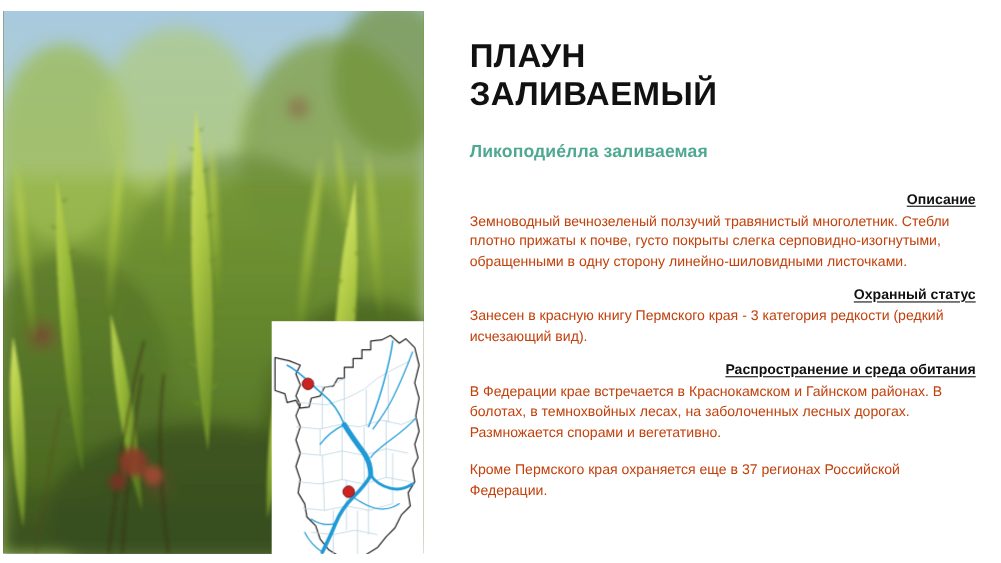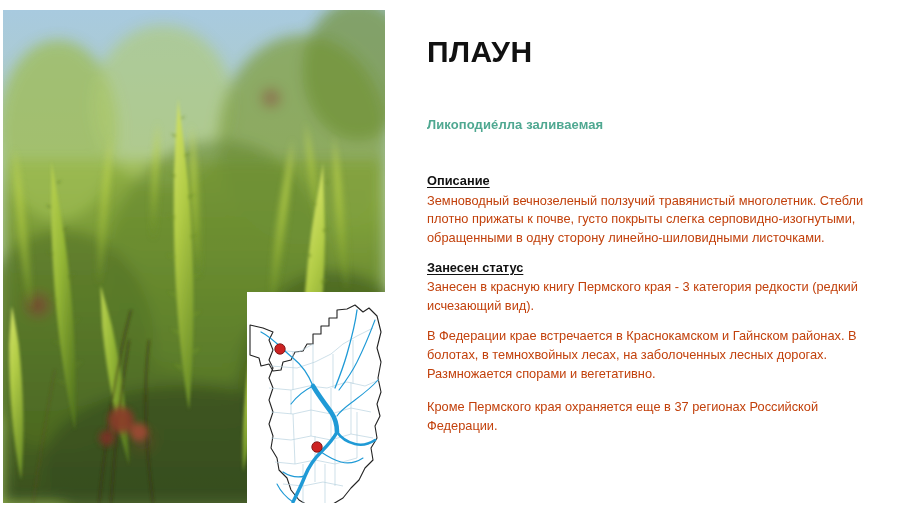--- a/index.html
+++ b/index.html
@@ -75,25 +75,25 @@
     font-weight: bold;
     line-height: 1.14;
     letter-spacing: 0.4px;
     color: #111111;
     text-transform: uppercase;
   }
   .title .line { display: block; }
 
   .subtitle {
     position: absolute;
-    top: 117px;
+    top: 130px;
     left: 0;
     width: 460px;
     margin: 0;
-    font-size: 13px;
+    font-size: 16px;
     font-weight: bold;
     color: #4fa891;
     letter-spacing: 0.1px;
   }
 
   .sections {
     position: absolute;
     top: 172px;
     left: 0;
     width: 460px;
@@ -103,20 +103,21 @@
   .section:last-child { margin-bottom: 0; }
 
   .section-heading {
     margin: 0 0 1px 0;
     font-size: 12.8px;
     font-weight: bold;
     color: #111111;
     text-decoration: underline;
     text-underline-offset: 2px;
     line-height: 1.45;
+    text-align: right;
   }
 
   .section-body {
     margin: 0;
     font-size: 12.8px;
     font-weight: normal;
     line-height: 1.47;
     color: #c2410c;
     white-space: pre-line;
   }
@@ -362,37 +363,39 @@
         <circle cx="33" cy="57" r="5.2" fill="#cc2222" stroke="#7a1414" stroke-width="0.9"></circle>
         <circle cx="70" cy="155" r="5.2" fill="#cc2222" stroke="#7a1414" stroke-width="0.9"></circle>
       </svg>
     </div>
   </div>
 
   <div class="content">
 
     <h1 class="title">
       <span class="line">ПЛАУН</span>
+      <span class="line">ЗАЛИВАЕМЫЙ</span>
     </h1>
 
     <p class="subtitle">Ликоподиéлла заливаемая</p>
 
     <div class="sections">
 
       <div class="section">
         <div class="section-heading">Описание</div>
         <div class="section-body">Земноводный вечнозеленый ползучий травянистый многолетник. Стебли плотно прижаты к почве, густо покрыты слегка серповидно-изогнутыми, обращенными в одну сторону линейно-шиловидными листочками.</div>
       </div>
 
       <div class="section">
-        <div class="section-heading">Занесен статус</div>
+        <div class="section-heading">Охранный статус</div>
         <div class="section-body">Занесен в красную книгу Пермского края - 3 категория редкости (редкий исчезающий вид).</div>
       </div>
 
       <div class="section">
+        <div class="section-heading">Распространение и среда обитания</div>
         <div class="section-body">В Федерации крае встречается в Краснокамском и Гайнском районах. В болотах, в темнохвойных лесах, на заболоченных лесных дорогах.
 Размножается спорами и вегетативно.</div>
       </div>
 
       <div class="section plain">
         <div class="section-body">Кроме Пермского края охраняется еще в 37 регионах Российской Федерации.</div>
       </div>
 
     </div>
   </div>

